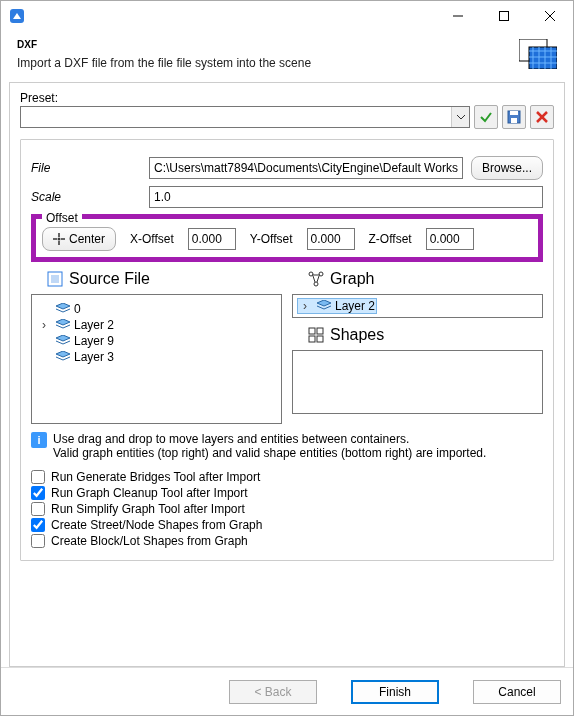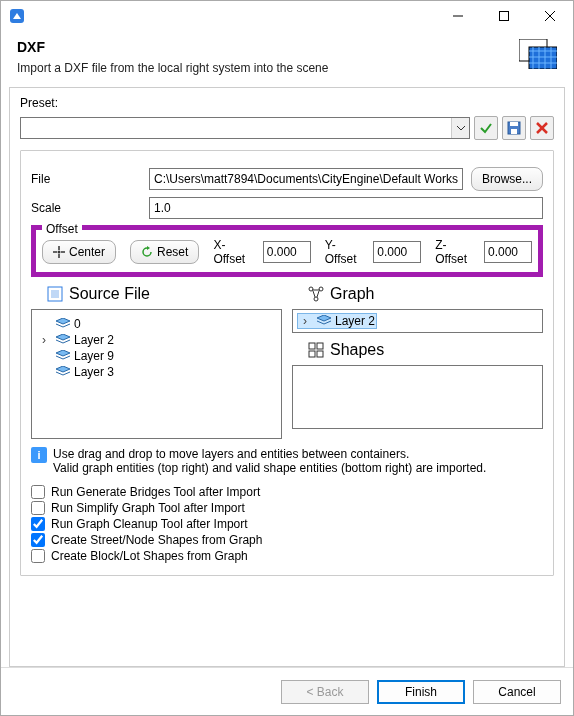--- a/index.html
+++ b/index.html
@@ -2,33 +2,33 @@
 <html><head>
 <meta charset="utf-8">
 <style>
 * { box-sizing: border-box; margin: 0; padding: 0; }
 body { font-family: "Segoe UI", Tahoma, sans-serif; font-size: 12px; background: #fff; color: #000; width: 574px; height: 716px; border: 1px solid #aaa; display: flex; flex-direction: column; }
 .titlebar { height: 30px; display: flex; align-items: center; padding: 0 0 0 8px; }
 .titlebar .app-icon { width: 16px; height: 16px; margin-right: 8px; }
 .titlebar .spacer { flex: 1; }
 .titlebar .win-btn { width: 46px; height: 30px; display: flex; align-items: center; justify-content: center; }
 .header { padding: 8px 16px 12px 16px; display: flex; align-items: flex-start; }
-.header-text h1 { font-size: 14px; font-weight: 700; margin-bottom: 6px; }
+.header-text h1 { font-size: 10px; font-weight: 700; margin-bottom: 6px; }
 .header-text p { font-size: 12px; color: #222; }
 .header-icon { margin-left: auto; }
 .content { flex: 1; margin: 0 8px; border: 1px solid #ccc; padding: 8px 10px; overflow: hidden; }
 .preset-row { margin-bottom: 10px; }
-.preset-row label { display: block; margin-bottom: 6px; }
+.preset-row label { display: block; margin-bottom: 0; }
 .preset-controls { display: flex; gap: 4px; align-items: center; }
 .preset-combo { flex: 1; height: 22px; border: 1px solid #767676; background: #fff; position: relative; }
 .preset-combo .dd { position: absolute; right: 0; top: 0; width: 18px; height: 100%; border-left: 1px solid #ccc; display: flex; align-items: center; justify-content: center; background: #efefef; }
 .icon-btn { width: 24px; height: 24px; border: 1px solid #adadad; background: #f0f0f0; display: flex; align-items: center; justify-content: center; border-radius: 2px; }
 .panel { border: 1px solid #ccc; border-radius: 1px; padding: 16px 10px 10px 10px; position: relative; margin-bottom: 8px; }
 .form-row { display: flex; align-items: center; margin-bottom: 6px; gap: 8px; }
-.form-row .lbl { width: 110px; }
+.form-row .lbl { width: 110px; font-style: italic; }
 .form-row input[type=text] { flex: 1; height: 22px; border: 1px solid #767676; padding: 0 4px; font-size: 12px; font-family: inherit; }
 .btn { height: 24px; border: 1px solid #adadad; background: linear-gradient(#fdfdfd,#ececec); padding: 0 10px; font-size: 12px; font-family: inherit; display: inline-flex; align-items: center; gap: 4px; border-radius: 8px; }
 .fieldset { border: 5px solid #a21caf; padding: 8px 6px 6px 6px; position: relative; margin-top: 6px; }
 .fieldset .legend { position: absolute; top: -8px; left: 6px; background: #fff; padding: 0 4px; font-size: 12px; }
 .offset-row { display: flex; align-items: center; gap: 14px; }
 .offset-row .num-input { width: 48px; height: 22px; border: 1px solid #767676; padding: 0 3px; font-size: 12px; text-align: left; }
 .offset-row .olbl { font-size: 12px; }
 .two-col { display: flex; gap: 10px; margin-top: 8px; }
 .col { flex: 1; }
 .section-head { display: flex; align-items: center; gap: 6px; margin-bottom: 6px; font-size: 16px; padding-left: 16px; }
@@ -36,21 +36,21 @@
 .tree-item { display: flex; align-items: center; gap: 4px; padding: 1px 2px 1px 20px; font-size: 12px; }
 .tree-item .exp { width: 10px; color: #444; margin-left: -14px; }
 .tree-item.sel { background: #cde8ff; border: 1px solid #7bb6e8; padding: 0 1px 0 19px; }
 .graph-box { border: 1px solid #767676; background: #fff; height: 24px; padding: 2px 4px; margin-bottom: 8px; display:flex; align-items:center; }
 .shapes-box { border: 1px solid #767676; background: #fff; height: 64px; }
 .info-box { display: flex; gap: 6px; margin: 8px 0 10px 0; align-items: flex-start; }
 .info-box .info-icon { width: 16px; height: 16px; background: #3b99fc; border-radius: 2px; display: flex; align-items: center; justify-content: center; color: #fff; font-weight: bold; font-size: 11px; }
 .chk-row { display: flex; align-items: center; gap: 6px; margin: 2px 0; font-size: 12px; }
 .chk-row input { width: 14px; height: 14px; }
 .footer { height: 48px; border-top: 1px solid #ddd; display: flex; align-items: center; justify-content: flex-end; gap: 8px; padding: 0 12px; margin-top: auto; }
-.footer .fbtn { width: 88px; height: 24px; border: 1px solid #adadad; background: #fdfdfd; font-size: 12px; font-family: inherit; }
+.footer .fbtn { width: 88px; height: 24px; border: 1px solid #adadad; background: #fdfdfd; font-size: 12px; font-family: inherit; margin-left: 26px; }
 .footer .fbtn.primary { border: 2px solid #0078d7; }
 .footer .fbtn:disabled { color: #9a9a9a; background: #f4f4f4; }
 svg { display: block; }
 .layer-icon { width: 14px; height: 12px; }
 </style>
 </head>
 <body>
 
 <div class="titlebar">
   <span class="app-icon">
@@ -74,21 +74,21 @@
       <svg width="10" height="10">
         <line x1="0" y1="0" x2="10" y2="10" stroke="#000"></line>
         <line x1="10" y1="0" x2="0" y2="10" stroke="#000"></line>
       </svg>
     </div>
 </div>
 
 <div class="header">
   <div class="header-text">
     <h1>DXF</h1>
-    <p>Import a DXF file from the local right system into the scene</p>
+    <p>Import a DXF file from the file file system into the scene</p>
   </div>
   <span class="header-icon">
     <svg width="38" height="30" viewBox="0 0 38 30">
       <rect x="0" y="0" width="28" height="22" fill="#fff" stroke="#000"></rect>
       <rect x="10" y="8" width="28" height="22" fill="#1e6fd9" stroke="#000"></rect>
       <g stroke="#6cb6ff" stroke-width="1">
         <line x1="14" y1="8" x2="14" y2="30"></line>
           <line x1="20" y1="8" x2="20" y2="30"></line>
           <line x1="26" y1="8" x2="26" y2="30"></line>
           <line x1="32" y1="8" x2="32" y2="30"></line>
@@ -147,27 +147,20 @@
     <div class="fieldset">
       <span class="legend">Offset</span>
       <div class="offset-row">
         <button class="btn">
           <svg width="12" height="12">
               <path d="M6 0 L6 4 M6 8 L6 12 M0 6 L4 6 M8 6 L12 6" stroke="#333" stroke-width="1.5"></path>
               <circle cx="6" cy="6" r="1.5" fill="#333"></circle>
             </svg>
           <span>Center</span>
         </button>
-        <button class="btn">
-          <svg width="12" height="12">
-              <path d="M10 6 A4 4 0 1 1 6 2" fill="none" stroke="#2a9d2a" stroke-width="1.5"></path>
-              <path d="M6 0 L6 4 L9 2 Z" fill="#2a9d2a"></path>
-            </svg>
-          <span>Reset</span>
-        </button>
         <span class="olbl">X-Offset</span>
         <input class="num-input" value="0.000" style="">
         <span class="olbl">Y-Offset</span>
         <input class="num-input" value="0.000" style="">
         <span class="olbl">Z-Offset</span>
         <input class="num-input" value="0.000" style="">
       </div>
     </div>
 
     <div class="two-col">
@@ -259,26 +252,26 @@
         <div>Use drag and drop to move layers and entities between containers.</div>
         <div>Valid graph entities (top right) and valid shape entities (bottom right) are imported.</div>
       </div>
     </div>
 
     <div class="chk-row">
         <input type="checkbox" style="">
         <span>Run Generate Bridges Tool after Import</span>
       </div>
     <div class="chk-row">
+        <input type="checkbox" checked="" style="">
+        <span>Run Graph Cleanup Tool after Import</span>
+      </div>
+    <div class="chk-row">
         <input type="checkbox" style="">
         <span>Run Simplify Graph Tool after Import</span>
-      </div>
-    <div class="chk-row">
-        <input type="checkbox" checked="" style="">
-        <span>Run Graph Cleanup Tool after Import</span>
       </div>
     <div class="chk-row">
         <input type="checkbox" checked="" style="">
         <span>Create Street/Node Shapes from Graph</span>
       </div>
     <div class="chk-row">
         <input type="checkbox" style="">
         <span>Create Block/Lot Shapes from Graph</span>
       </div>
   </div>

